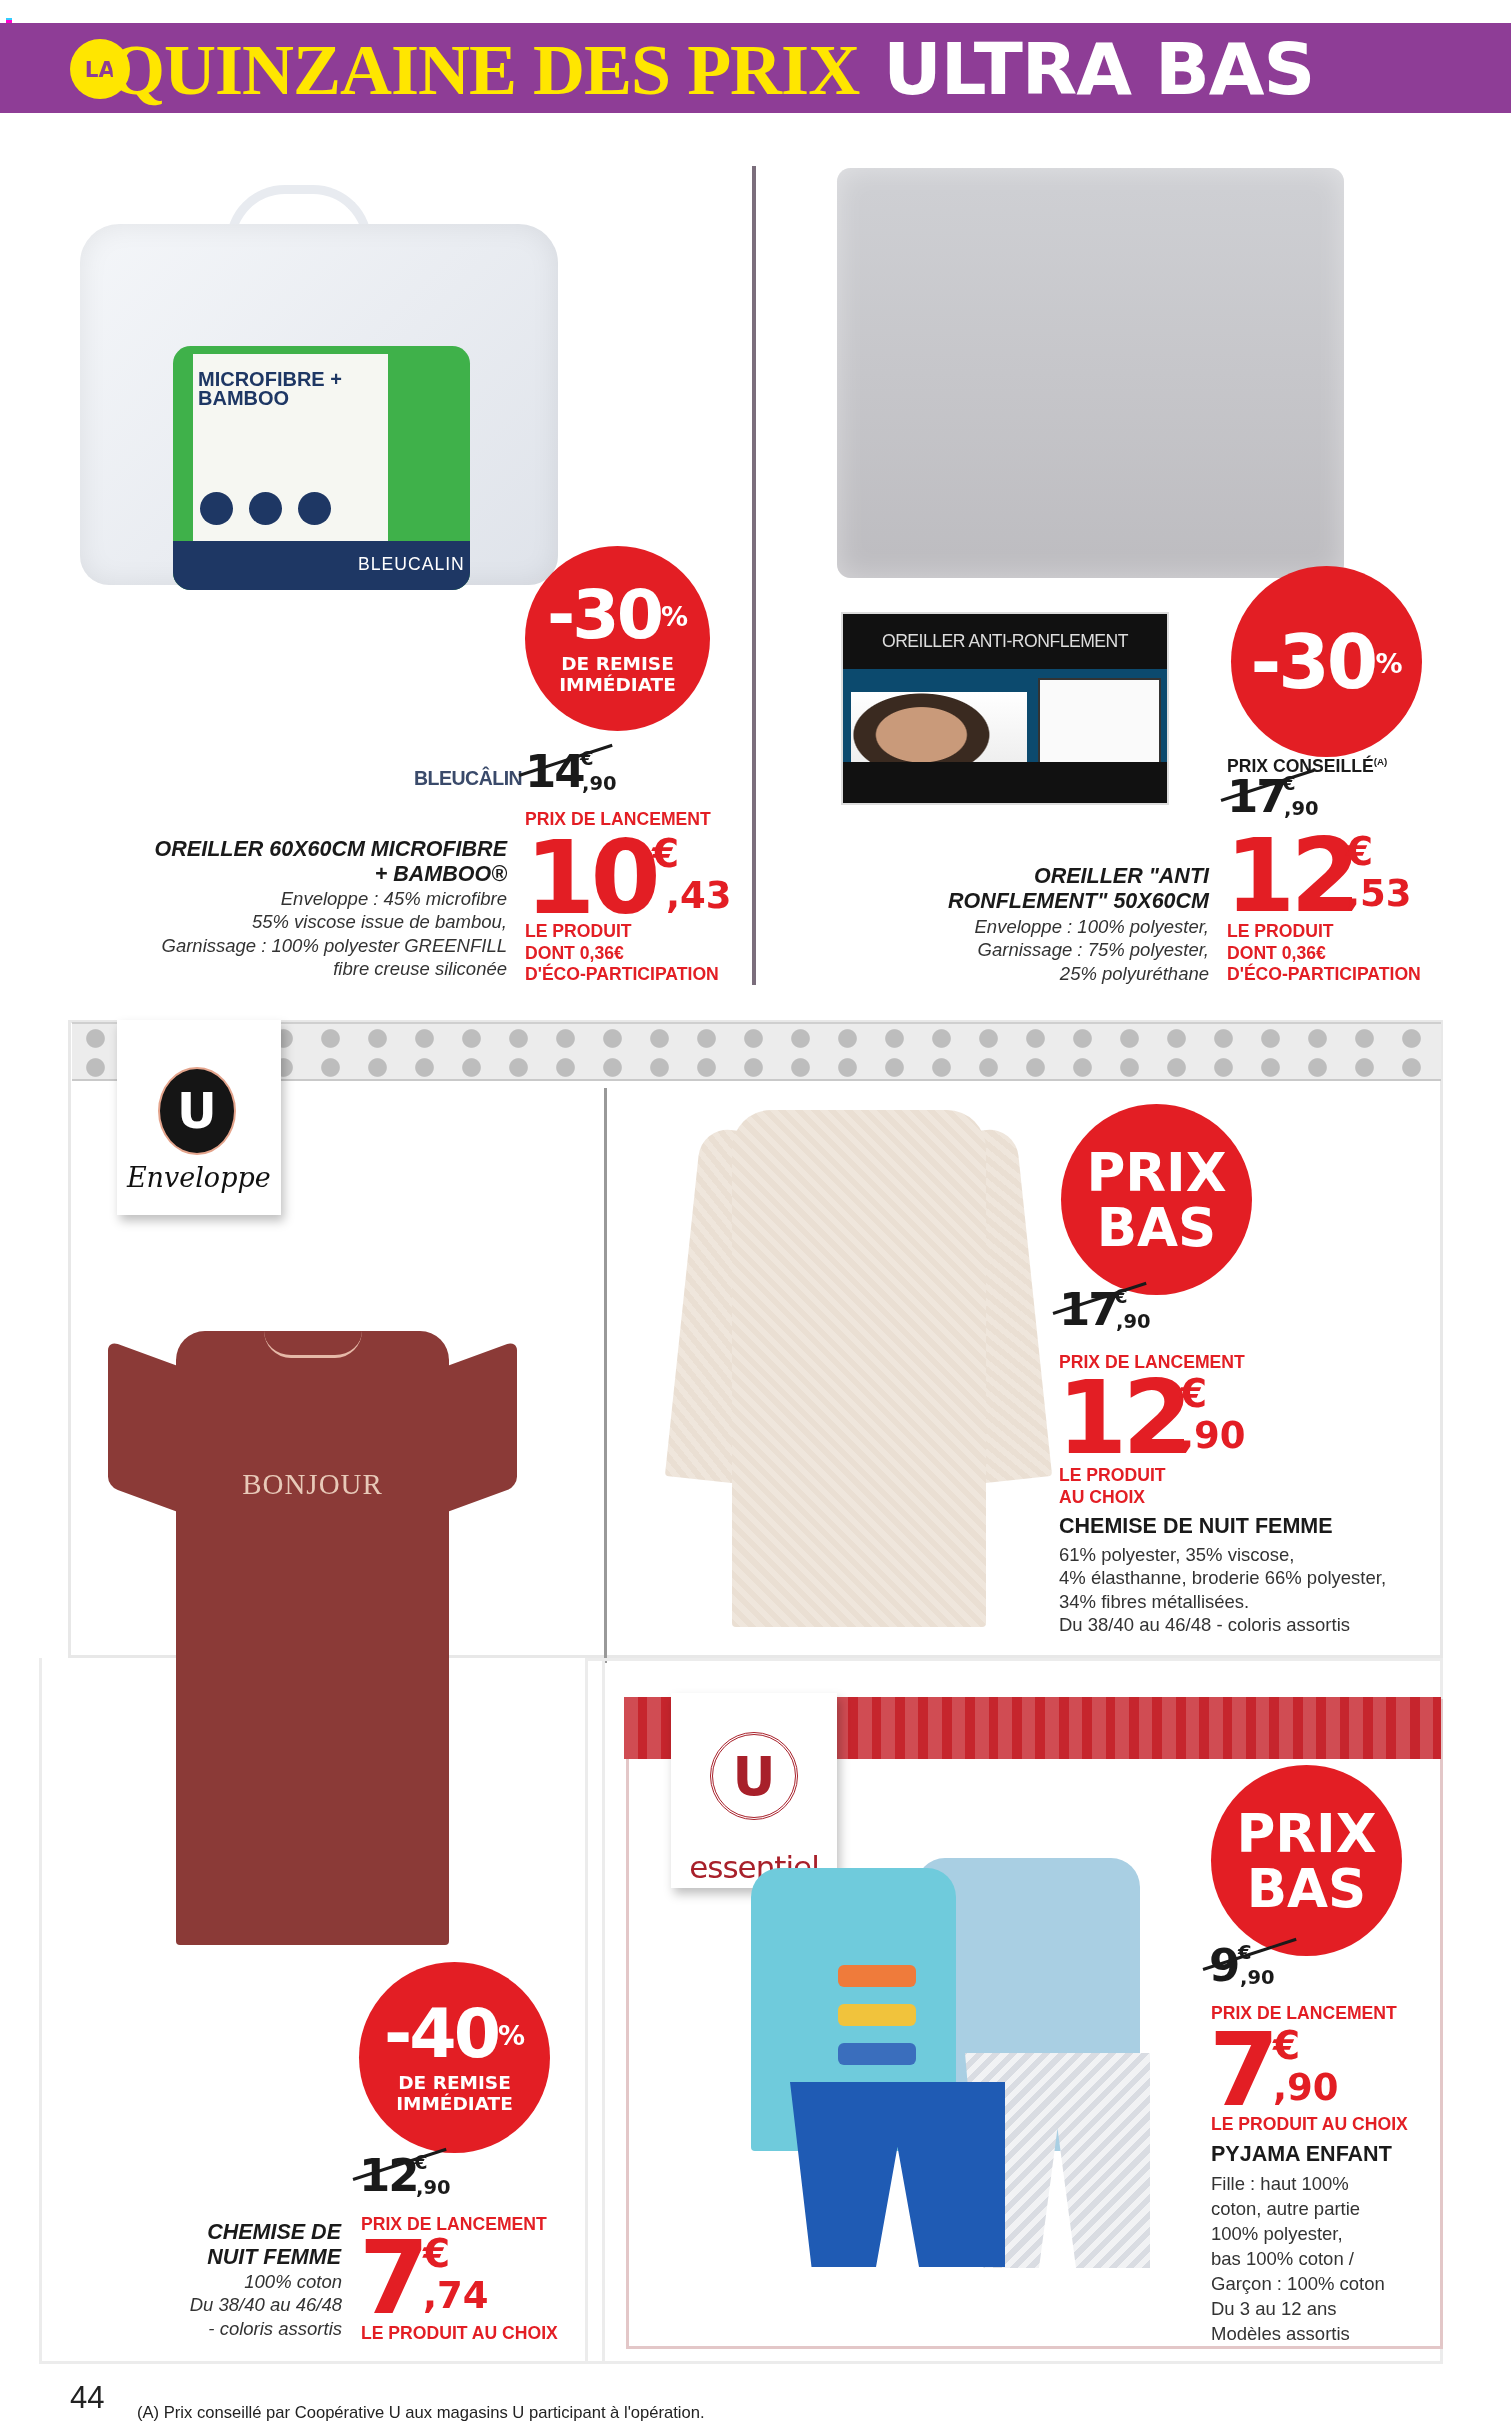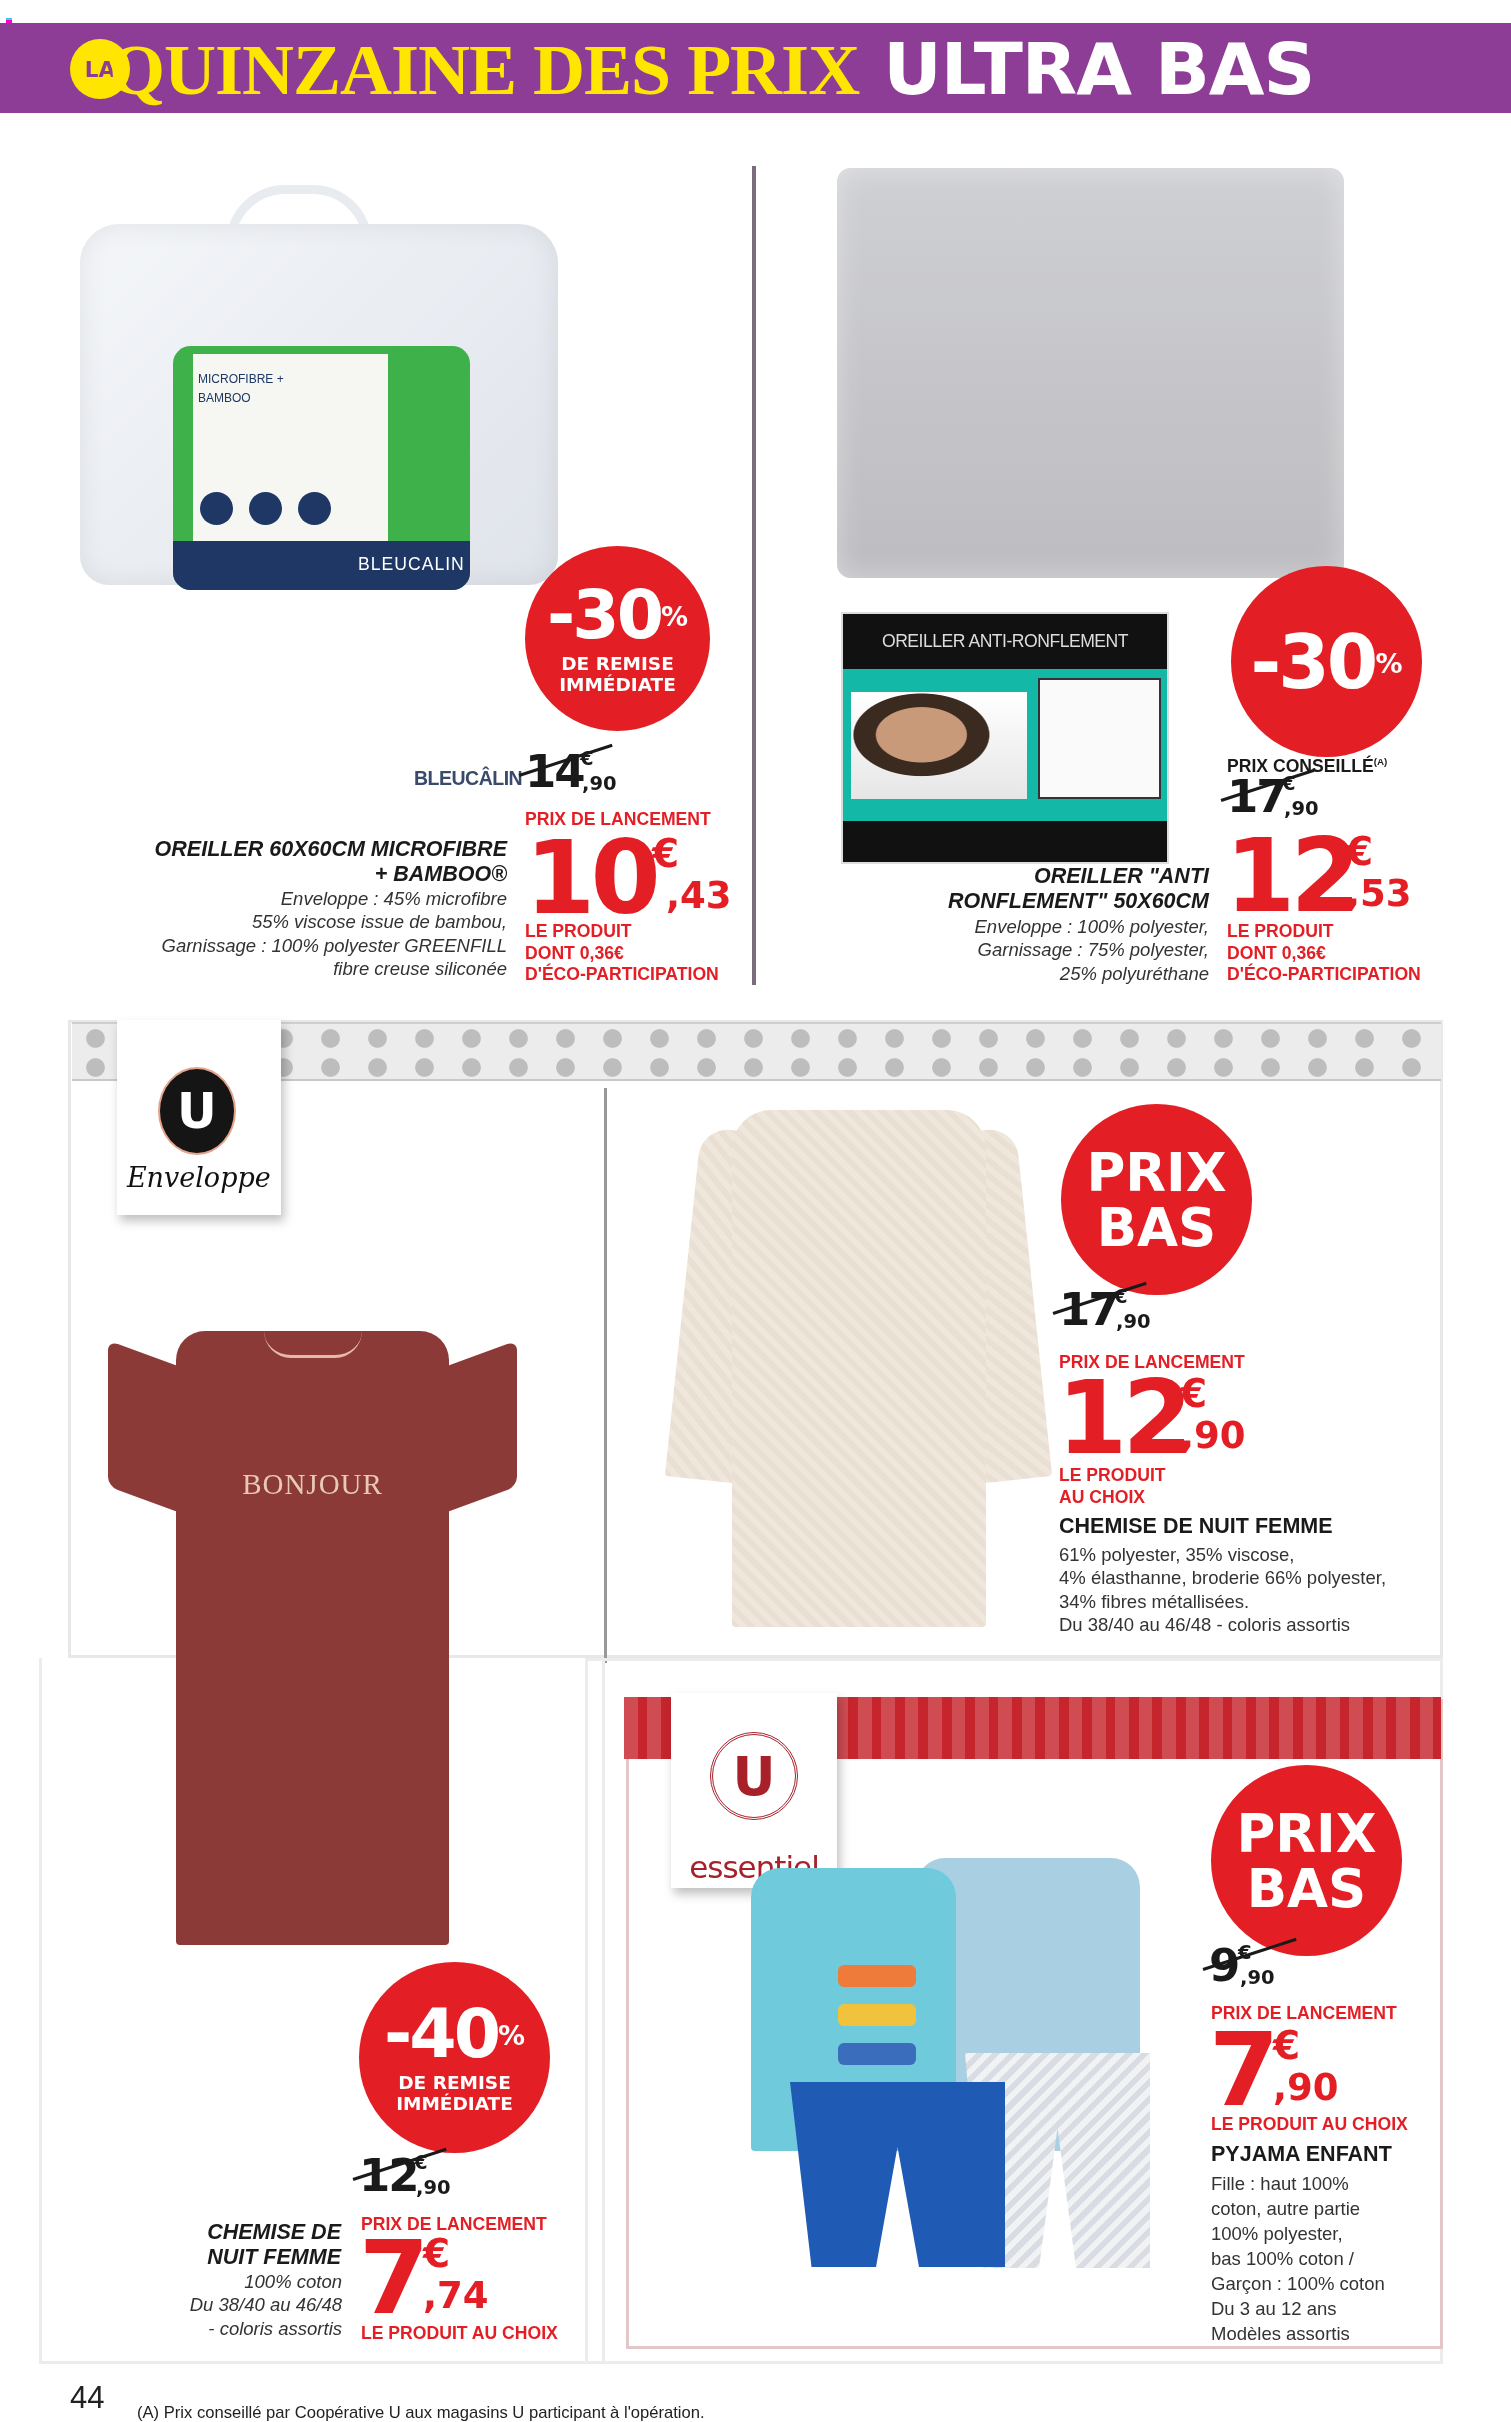--- a/index.html
+++ b/index.html
@@ -18,26 +18,26 @@
   
   .vdiv { background: #7b6e7c; width: 3.9px; }
 
   
   .pillow1 { left: 80px; top: 185px; width: 478px; height: 410px; }
   .pillow1 .body { position:absolute; left: 0; top: 39px; width: 478px; height: 361px; background: linear-gradient(135deg,#f4f6f9,#dfe3ea); border-radius: 39px 39px 29px 29px; box-shadow: inset 0 0 29px rgba(0,0,0,0.08); }
   .pillow1 .handle { position:absolute; left: 146px; top: 0; width: 146px; height: 107px; border: 9.8px solid #e8ebf0; border-bottom: none; border-radius: 59px 59px 0 0; }
   .pillow1 .label { position:absolute; left: 93px; top: 161px; width: 297px; height: 244px; background: #3fb14a; border-radius: 17.6px; overflow: hidden; }
   .pillow1 .label .white { position:absolute; left: 19.5px; top: 7.8px; width: 195px; height: 187px; background: #f6f7f2; }
   .pillow1 .label .navy { position:absolute; left: 0; top: 195px; width: 297px; height: 49px; background: #1e3764; }
-  .pillow1 .label .t1 { position:absolute; left: 25px; top: 24.4px; font-size: 12px; font-weight: 400; color: #1e3764; line-height: 18.5px; }
+  .pillow1 .label .t1 { position:absolute; left: 25px; top: 24.4px; font-size: 20px; font-weight: 700; color: #1e3764; line-height: 18.5px; }
   .pillow1 .label .brand { position:absolute; left: 185px; top: 208px; font-size: 17.6px; color: #fff; letter-spacing: 1px; }
   .pillow1 .label .dot { position:absolute; top: 146px; width: 33px; height: 33px; border-radius: 50%; background: #1e3764; }
 
   .pillow2 { left: 837px; top: 168px; width: 507px; height: 410px; background: linear-gradient(180deg,#cfd0d4,#bdbcc0); border-radius: 13.7px; box-shadow: inset 0 0 29px rgba(255,255,255,0.4); }
-  .box2 { left: 841px; top: 612px; width: 328px; height: 252px; background: #14b8a6; border: 2px solid #ddd; }
+  .box2 { left: 841px; top: 612px; width: 328px; height: 193px; background: #0c4a6e; border: 2px solid #ddd; }
   .box2 .top { position:absolute; left: 0; top: 0; width: 100%; height: 55px; background: #111; color:#ddd; font-size: 17.6px; display:flex; align-items:center; justify-content:center; letter-spacing: -0.5px; font-family: "Liberation Sans", sans-serif; }
   .box2 .bot { position:absolute; left: 0; bottom: 0; width: 100%; height: 41px; background: #111; }
   .box2 .face { position:absolute; left: 7.8px; top: 78px; width: 176px; height: 107px; background: radial-gradient(ellipse at 40% 40%, #c99a7a 0 30%, #3a2a20 31% 45%, transparent 46%), linear-gradient(#fff,#e6e6e6); }
   .box2 .side { position:absolute; left: 195px; top: 64px; width: 123px; height: 121px; border: 2px solid #333; background:#fafafa; }
 
   .shirt-red { left: 98px; top: 1331px; width: 429px; height: 614px; }
   .shirt-red .torso { position:absolute; left: 78px; top: 0; width: 273px; height: 614px; background: #8b3a37; border-radius: 29px 29px 3.9px 3.9px; }
   .shirt-red .sleeve { position:absolute; top: 29px; width: 107px; height: 146px; background: #8b3a37; }
   .shirt-red .neck { position:absolute; left: 166px; top: 0; width: 98px; height: 27px; border-bottom: 3.9px solid #e6b9a8; border-radius: 0 0 59px 59px; }
   .shirt-red .word { position:absolute; left: 0; top: 137px; width: 429px; text-align:center; font-family: "Liberation Serif", serif; font-size: 29px; color: #e8c9b8; letter-spacing: 1px; }

